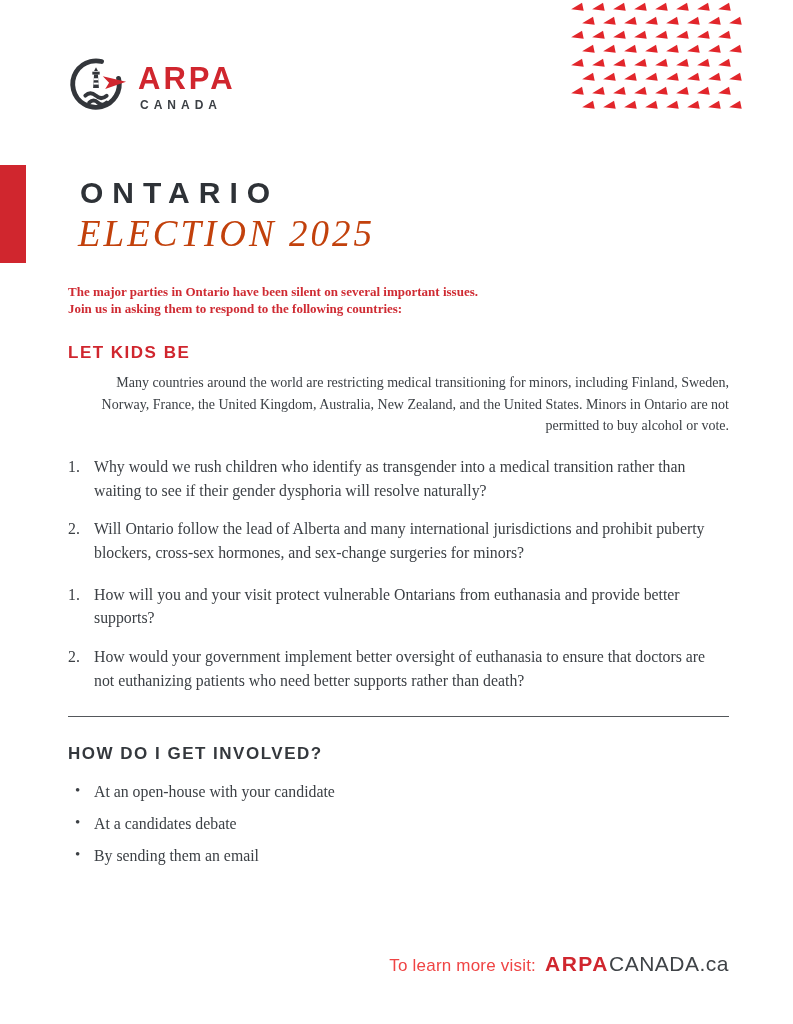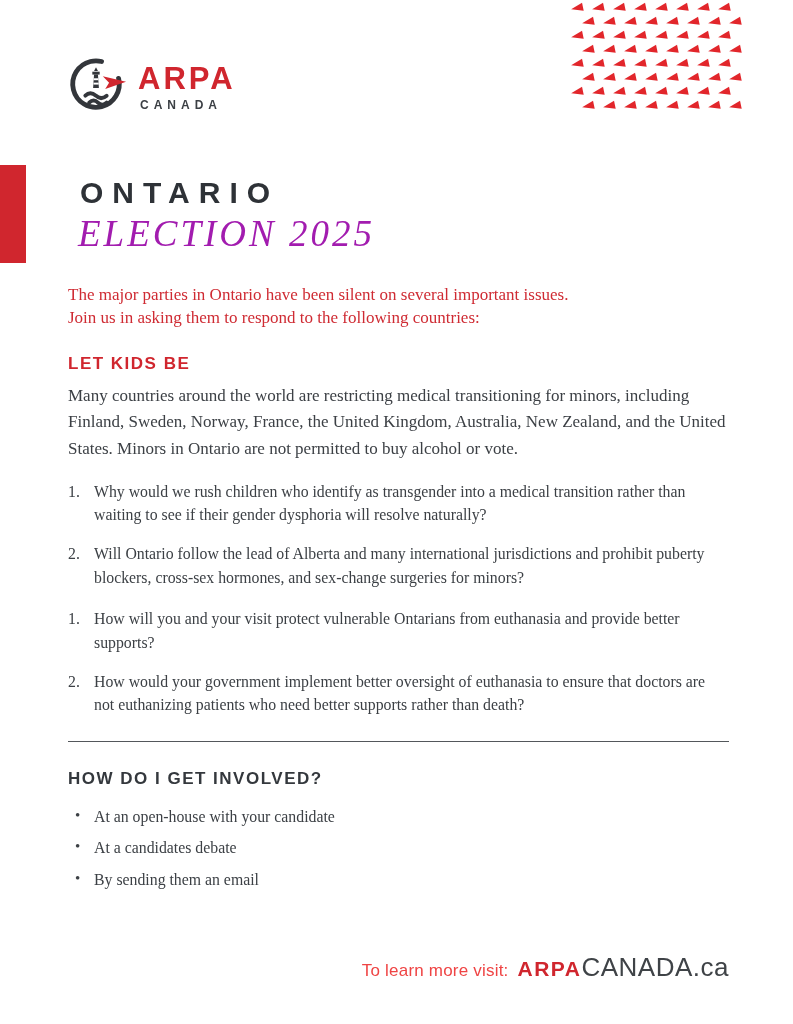--- a/index.html
+++ b/index.html
@@ -33,56 +33,56 @@
   .red-bar{position:absolute;left:0;top:165px;width:26px;height:98px;background:#d0262e;}
   
   .content{position:absolute;left:68px;top:0;width:661px;}
   .title-line1{
     font-family:"Liberation Sans", sans-serif;font-weight:800;
     font-size:30px;letter-spacing:9px;color:#2e3237;
     margin:176px 0 0 12px;line-height:1.1;
   }
   .title-line2{
     font-family:"Liberation Serif", serif;font-style:italic;font-weight:500;
-    font-size:37px;letter-spacing:3px;color:#a21caf;
+    font-size:37px;letter-spacing:3px;color:#c2410c;
     margin:4px 0 0 10px;line-height:1.15;
   }
   .intro{
-    margin-top:27px;color:#cf2b33;font-weight:normal;
-    font-size:17px;line-height:1.36;
+    margin-top:27px;color:#cf2b33;font-weight:bold;
+    font-size:13px;line-height:1.36;
   }
   .intro div{white-space:nowrap;}
   .section-heading{
     font-family:"Liberation Sans", sans-serif;font-weight:700;
     font-size:17px;letter-spacing:1.5px;color:#d0262e;
     margin:25px 0 9px 0;line-height:1.2;
   }
   .section-heading.dark{color:#34383d;margin-top:27px;}
-  .para{font-size:17px;line-height:1.54;margin:0 0 14px 0;}
+  .para{font-size:14px;line-height:1.54;margin:0 0 14px 0;text-align:right;}
   .num-list{margin:18px 0 0 0;}
   .num-item{display:flex;margin-bottom:15px;font-size:15.8px;line-height:1.5;}
   .num-item .num{flex:0 0 26px;}
   .divider{border:none;border-top:1px solid #53575b;margin:24px 0 0 0;height:0;}
   .bullet-list{margin:16px 0 0 0;}
   .bullet-item{
     position:relative;padding-left:26px;margin-bottom:9px;
     font-size:15.8px;line-height:1.45;
   }
   .bullet-item::before{
     content:"•";position:absolute;left:7px;top:-1px;color:#3c4045;font-size:15px;
   }
   
   .footer{
     position:absolute;right:64px;top:952px;
     display:flex;align-items:baseline;white-space:nowrap;
     font-family:"Liberation Sans", sans-serif;
   }
   .footer-prefix{font-size:17px;color:#ef4444;letter-spacing:0.2px;}
   .footer-brand{font-size:21px;font-weight:800;color:#d0262e;letter-spacing:1.5px;margin-left:9px;}
-  .footer-rest{font-size:26px;color:#3f4347;letter-spacing:0.5px;}
+  .footer-rest{font-size:21px;color:#3f4347;letter-spacing:0.5px;}
 </style>
 </head>
 <body>
 
 <div class="tri-pattern" id="tri-pattern">
     <div class="tri-row">
       <div class="tri" style="border-right-color: rgb(226, 38, 43);"></div>
       <div class="tri" style="border-right-color: rgb(226, 38, 43);"></div>
       <div class="tri" style="border-right-color: rgb(226, 38, 43);"></div>
       <div class="tri" style="border-right-color: rgb(226, 38, 43);"></div>

